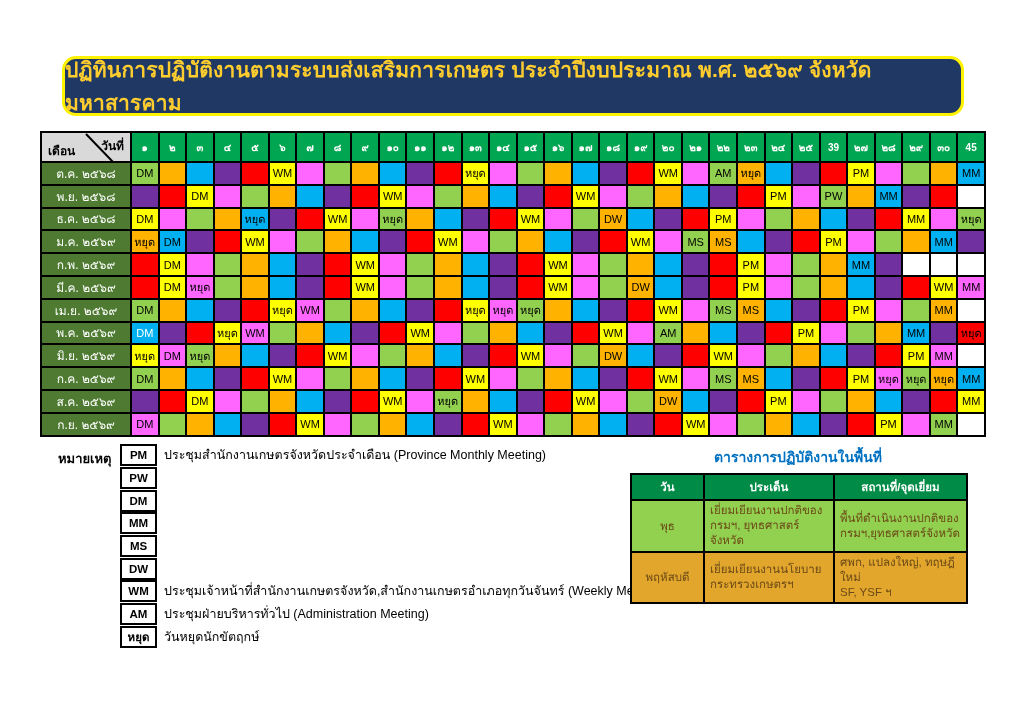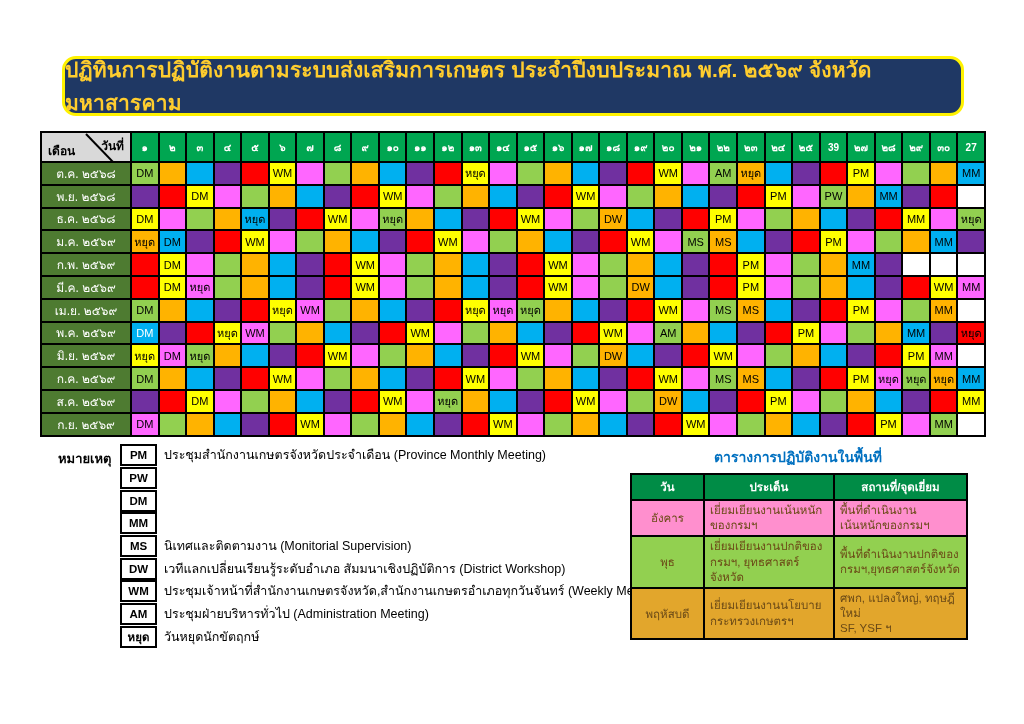--- a/index.html
+++ b/index.html
@@ -117,21 +117,21 @@
         <th class="dayhead">๒๑</th>
         <th class="dayhead">๒๒</th>
         <th class="dayhead">๒๓</th>
         <th class="dayhead">๒๔</th>
         <th class="dayhead">๒๕</th>
         <th class="dayhead">39</th>
         <th class="dayhead">๒๗</th>
         <th class="dayhead">๒๘</th>
         <th class="dayhead">๒๙</th>
         <th class="dayhead">๓๐</th>
-        <th class="dayhead">27</th>
+        <th class="dayhead">45</th>
       </tr>
   </thead>
   <tbody id="cal-body">
       <tr>
         <td class="mcell">ต.ค. ๒๕๖๘</td>
         <td class="dcell" style="background: rgb(146, 208, 80);">DM</td>
         <td class="dcell" style="background: rgb(255, 179, 0);"></td>
         <td class="dcell" style="background: rgb(0, 176, 240);"></td>
         <td class="dcell" style="background: rgb(112, 48, 160);"></td>
         <td class="dcell" style="background: rgb(255, 0, 0);"></td>
@@ -550,25 +550,23 @@
         <div class="legend-box">PW</div>
       </div>
       <div class="legend-row">
         <div class="legend-box">DM</div>
       </div>
       <div class="legend-row">
         <div class="legend-box">MM</div>
       </div>
       <div class="legend-row">
         <div class="legend-box">MS</div>
-        <div class="legend-text">นิเทศและติดตามงาน (Monitorial Supervision)</div>
       </div>
       <div class="legend-row">
         <div class="legend-box">DW</div>
-        <div class="legend-text">เวทีแลกเปลี่ยนเรียนรู้ระดับอำเภอ สัมมนาเชิงปฏิบัติการ (District Workshop)</div>
       </div>
       <div class="legend-row">
         <div class="legend-box">WM</div>
         <div class="legend-text">ประชุมเจ้าหน้าที่สำนักงานเกษตรจังหวัด,สำนักงานเกษตรอำเภอทุกวันจันทร์ (Weekly Meeting)</div>
       </div>
       <div class="legend-row">
         <div class="legend-box">AM</div>
         <div class="legend-text">ประชุมฝ่ายบริหารทั่วไป (Administration Meeting)</div>
       </div>
       <div class="legend-row">
@@ -587,31 +585,20 @@
         <col style="width:133px">
     </colgroup>
     <thead>
         <tr id="area-head-row">
           <th>วัน</th>
           <th>ประเด็น</th>
           <th>สถานที่/จุดเยี่ยม</th>
         </tr>
       </thead>
     <tbody id="area-body">
-        <tr>
-          <td class="area-day" style="background: rgb(255, 143, 206);">อังคาร</td>
-          <td style="background: rgb(255, 143, 206);">
-            <div class="cellline">เยี่ยมเยียนงานเน้นหนัก</div>
-            <div class="cellline">ของกรมฯ</div>
-          </td>
-          <td style="background: rgb(255, 143, 206);">
-            <div class="cellline">พื้นที่ดำเนินงาน</div>
-            <div class="cellline">เน้นหนักของกรมฯ</div>
-          </td>
-        </tr>
         <tr>
           <td class="area-day" style="background: rgb(146, 208, 80);">พุธ</td>
           <td style="background: rgb(146, 208, 80);">
             <div class="cellline">เยี่ยมเยียนงานปกติของ</div>
             <div class="cellline">กรมฯ, ยุทธศาสตร์จังหวัด</div>
           </td>
           <td style="background: rgb(146, 208, 80);">
             <div class="cellline">พื้นที่ดำเนินงานปกติของ</div>
             <div class="cellline">กรมฯ,ยุทธศาสตร์จังหวัด</div>
           </td>

